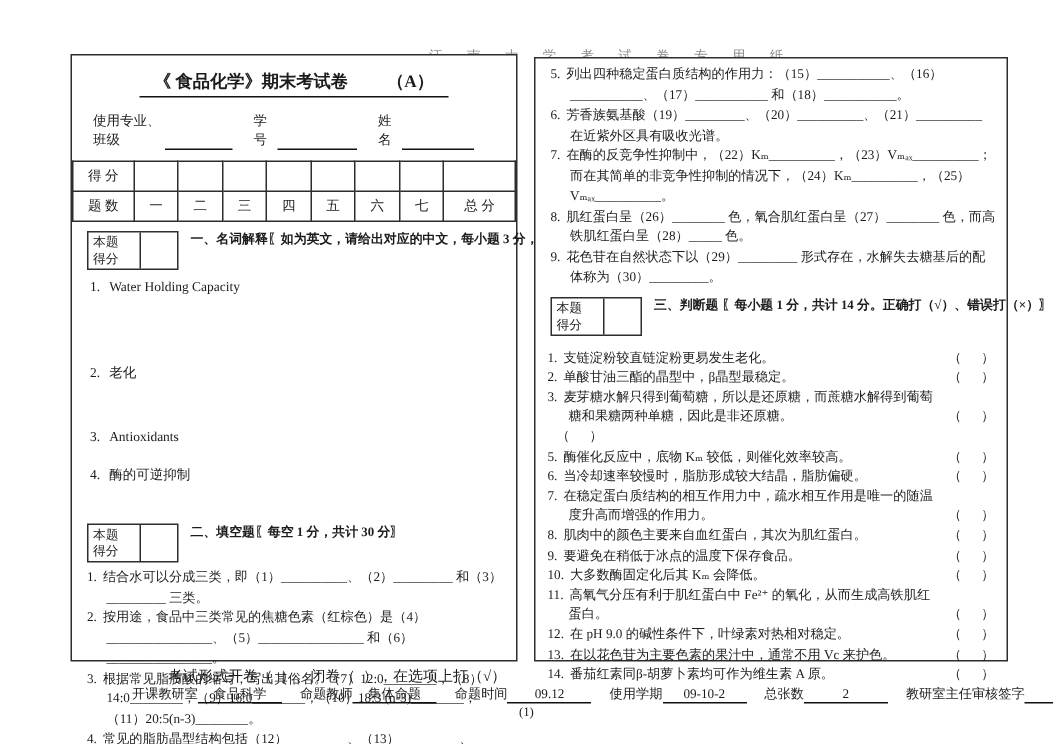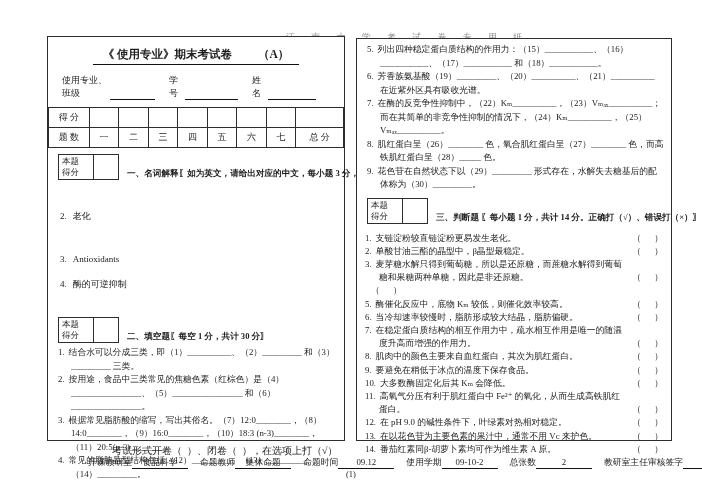--- a/index.html
+++ b/index.html
@@ -24,31 +24,31 @@
   .info-field{display:flex;align-items:flex-end;margin-right:14px;}
   .blankline{display:inline-block;border-bottom:1px solid #111;height:10px;}
   .b55{width:55px;}.b60{width:60px;}
   table.score-table{border-collapse:collapse;margin:7px auto 0 auto;}
   table.score-table td{
     border:1px solid #2d2d2d;height:19px;text-align:center;font-size:9px;
     padding:0 2px;
   }
   td.c-num{width:40px;}td.c-q{width:27px;}td.c-total{width:48px;}
 
-  .sec-header{display:flex;align-items:flex-end;margin:6px 8px 0 10px;}
+  .sec-header{display:flex;align-items:flex-start;margin:6px 8px 0 10px;}
   .score-box{display:flex;border:1.2px solid #2d2d2d;flex:none;}
   .score-box .sb-label{
     width:28px;border-right:1.2px solid #2d2d2d;font-size:8.5px;line-height:11px;
     padding:1px 3px;text-align:left;
   }
   .score-box .sb-cell{width:24px;}
   .sec-title{font-size:8.6px;margin-left:8px;white-space:nowrap;font-weight:bold;}
   .term-q{font-size:9px;margin-left:12px;}
   .term-q .q-num{margin-right:6px;}
-  .tq1{margin-top:6px;}.tq2{margin-top:30px;}.tq3{margin-top:31px;}.tq4{margin-top:14px;}
+  .tq1{margin-top:6px;}.tq2{margin-top:46px;}.tq3{margin-top:31px;}.tq4{margin-top:14px;}
   .sec2-header{margin-top:26px;}
 
   .fill-list{margin-top:3px;}
   .fill-q{
     font-size:8.8px;line-height:13.5px;margin:0 6px 0 10px;
     padding-left:13px;text-indent:-13px;
   }
   .fill-q .q-num{margin-right:4px;}
 
   
@@ -76,21 +76,21 @@
 </style>
 </head>
 <body>
 
 <div class="page-header">江 南 大 学 考 试 卷 专 用 纸</div>
 
 <div class="frame frame-left">
 
   <div class="exam-title">
     <span class="tline">
-      <span>《 使用专业》期末考试卷</span><span class="variant">（A）</span>
+      <span>《 食品化学》期末考试卷</span><span class="variant">（A）</span>
     </span>
   </div>
 
   <div class="info-line">
     <span class="info-field">
       <span>使用专业、班级</span>
       <span class="blankline b60"></span>
     </span>
     <span class="info-field">
       <span>学号</span>
@@ -133,20 +133,23 @@
     <div class="score-box">
       <div class="sb-label">
         <div>本题</div>
         <div>得分</div>
       </div>
       <div class="sb-cell"></div>
     </div>
     <div class="sec-title">一、名词解释〖如为英文，请给出对应的中文，每小题 3 分，共 12 分〗</div>
   </div>
 
+  <div class="term-q tq1">
+    <span class="q-num">1.</span><span>Water Holding Capacity</span>
+  </div>
   <div class="term-q tq2">
     <span class="q-num">2.</span><span>老化</span>
   </div>
   <div class="term-q tq3">
     <span class="q-num">3.</span><span>Antioxidants</span>
   </div>
   <div class="term-q tq4">
     <span class="q-num">4.</span><span>酶的可逆抑制</span>
   </div>
 

